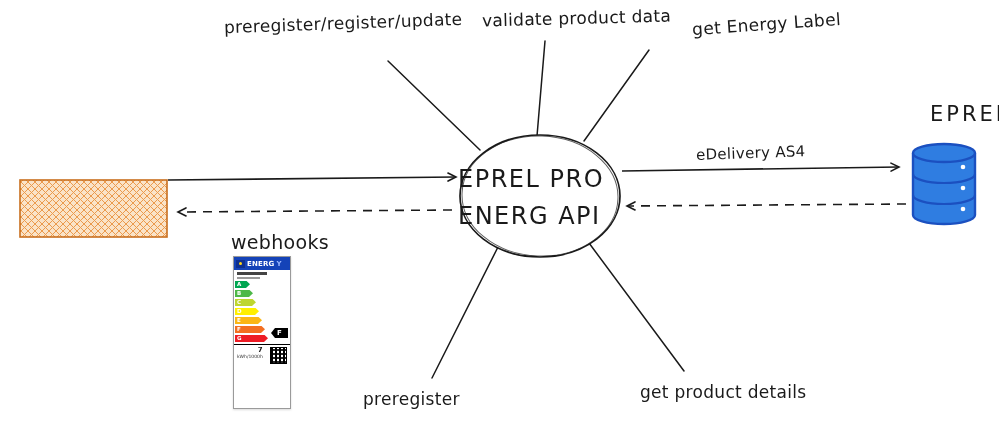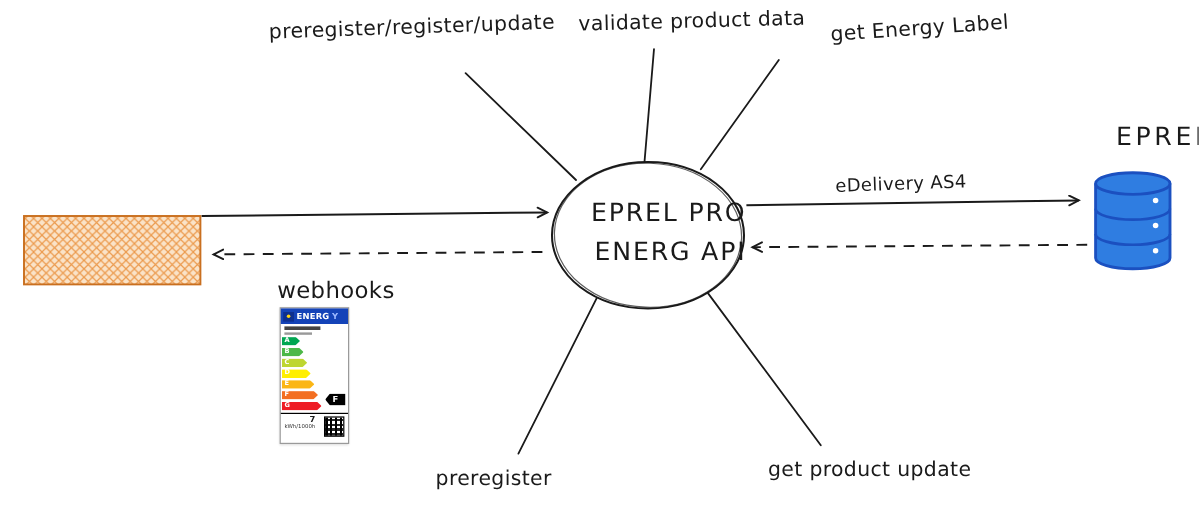--- a/index.html
+++ b/index.html
@@ -13,26 +13,26 @@
   .lbl-app{left:12px;top:124px;font-size:19px;}
   .lbl-pre{left:224px;top:13px;transform:rotate(-2deg);}
   .lbl-val{left:482px;top:8px;transform:rotate(-1.5deg);}
   .lbl-gel{left:692px;top:14px;transform:rotate(-4deg);}
   .lbl-stats{left:363px;top:389px;}
   .lbl-gpd{left:640px;top:382px;}
   .lbl-edel{left:696px;top:144px;font-size:15px;transform:rotate(-2deg);}
   .lbl-web{left:231px;top:231px;font-size:19px;}
   .lbl-eprel{left:910px;top:102px;font-size:21px;letter-spacing:3px;margin-left:20px;}
   .api-text{
-    position:absolute;left:458px;top:161px;width:164px;text-align:right;
-    font-size:21px;letter-spacing:1.5px;line-height:1.55;
+    position:absolute;left:458px;top:161px;width:164px;text-align:left;
+    font-size:24px;letter-spacing:1.5px;line-height:1.55;
   }
   
   .elabel{
-    position:absolute;left:233px;top:256px;width:58px;height:114px;
+    position:absolute;left:233px;top:256px;width:58px;height:153px;
     background:#fff;border:1px solid #9a9a9a;box-sizing:border-box;
     box-shadow:0 1px 2px rgba(0,0,0,.15);
     text-align:right;
   }
   .el-head{
     height:13px;background:#1443b8;display:flex;align-items:center;
     padding:0 2px;gap:2px;
   }
   .el-flag{width:9px;height:8px;background:#0d2f8f;position:relative;flex:0 0 auto;}
   .el-flag::after{
@@ -116,21 +116,21 @@
       <circle cx="963" cy="167" r="2.3" fill="#fff"></circle>
       <circle cx="963" cy="188" r="2.3" fill="#fff"></circle>
       <circle cx="963" cy="209" r="2.3" fill="#fff"></circle>
     </g>
   </svg>
 
   <div class="lbl lbl-spoke lbl-pre">preregister/register/update</div>
   <div class="lbl lbl-spoke lbl-val">validate product data</div>
   <div class="lbl lbl-spoke lbl-gel">get Energy Label</div>
   <div class="lbl lbl-spoke lbl-stats">preregister</div>
-  <div class="lbl lbl-spoke lbl-gpd">get product update</div>
+  <div class="lbl lbl-spoke lbl-gpd">get product details</div>
   <div class="lbl lbl-edel">eDelivery AS4</div>
   <div class="lbl lbl-web">webhooks</div>
   <div class="lbl lbl-eprel">EPREL</div>
 
   <div class="api-text">
     <div>EPREL PRO</div>
     <div>ENERG API</div>
   </div>
 
   <div class="elabel">

